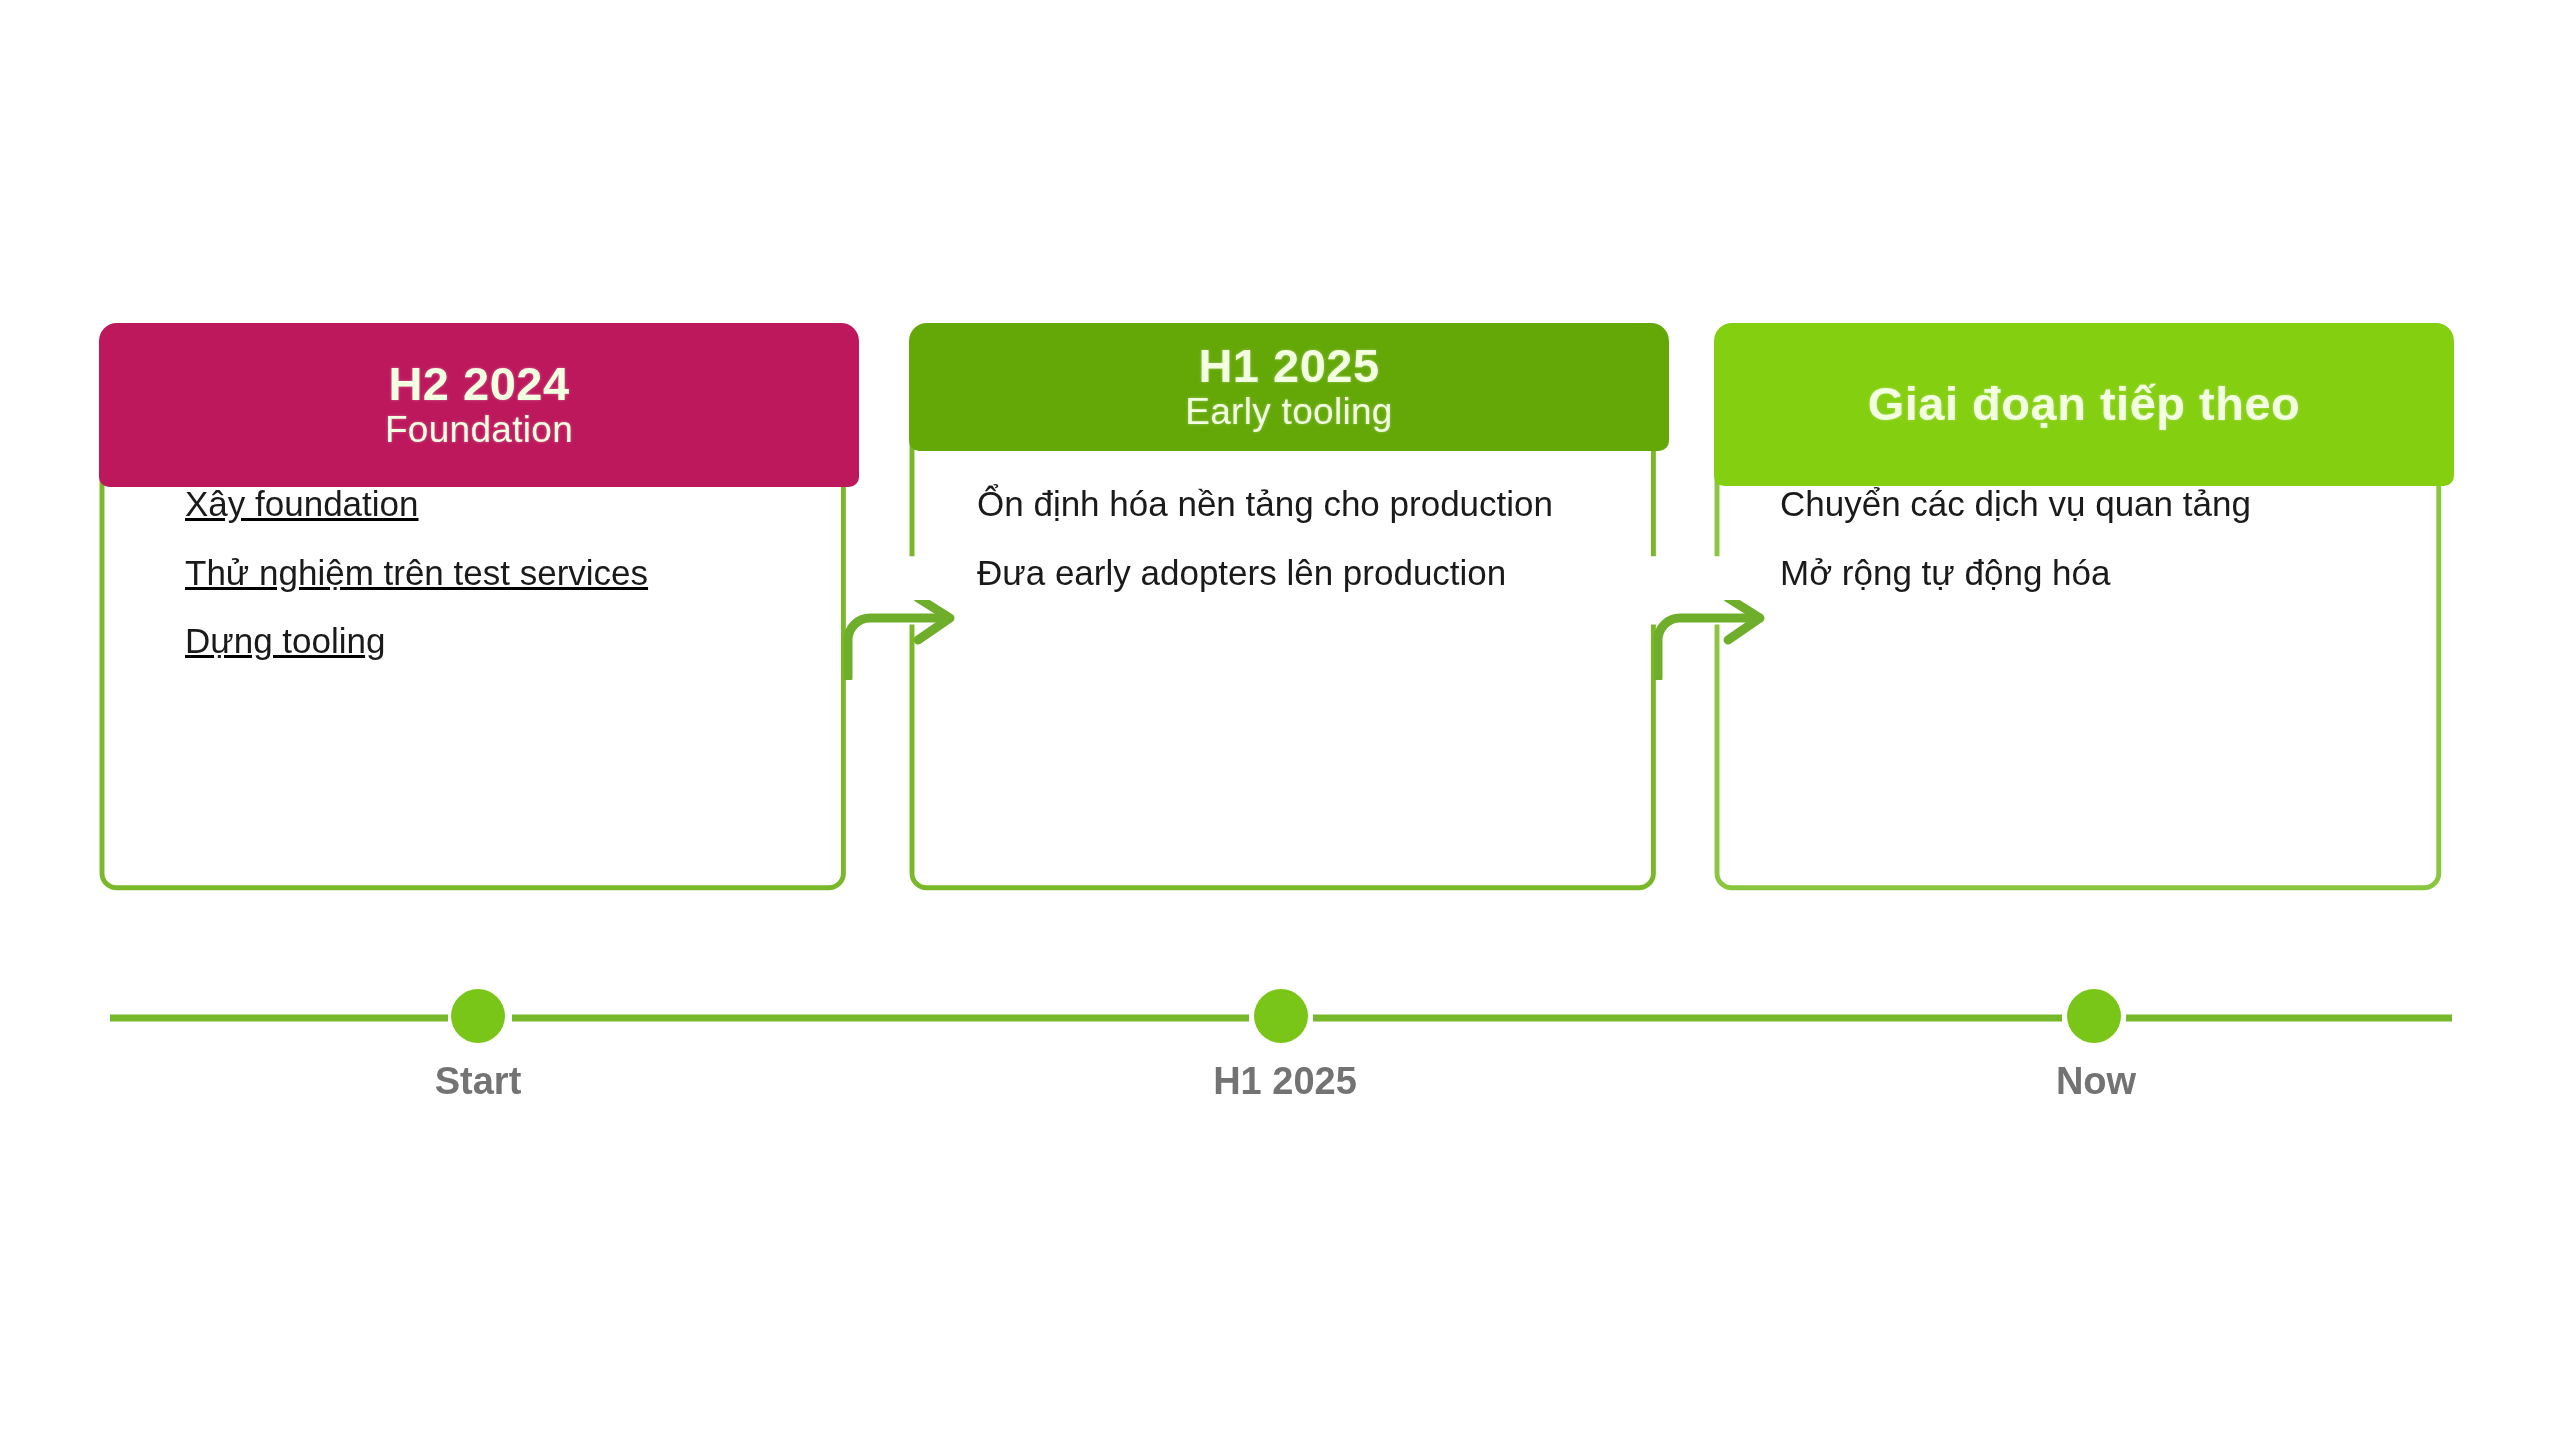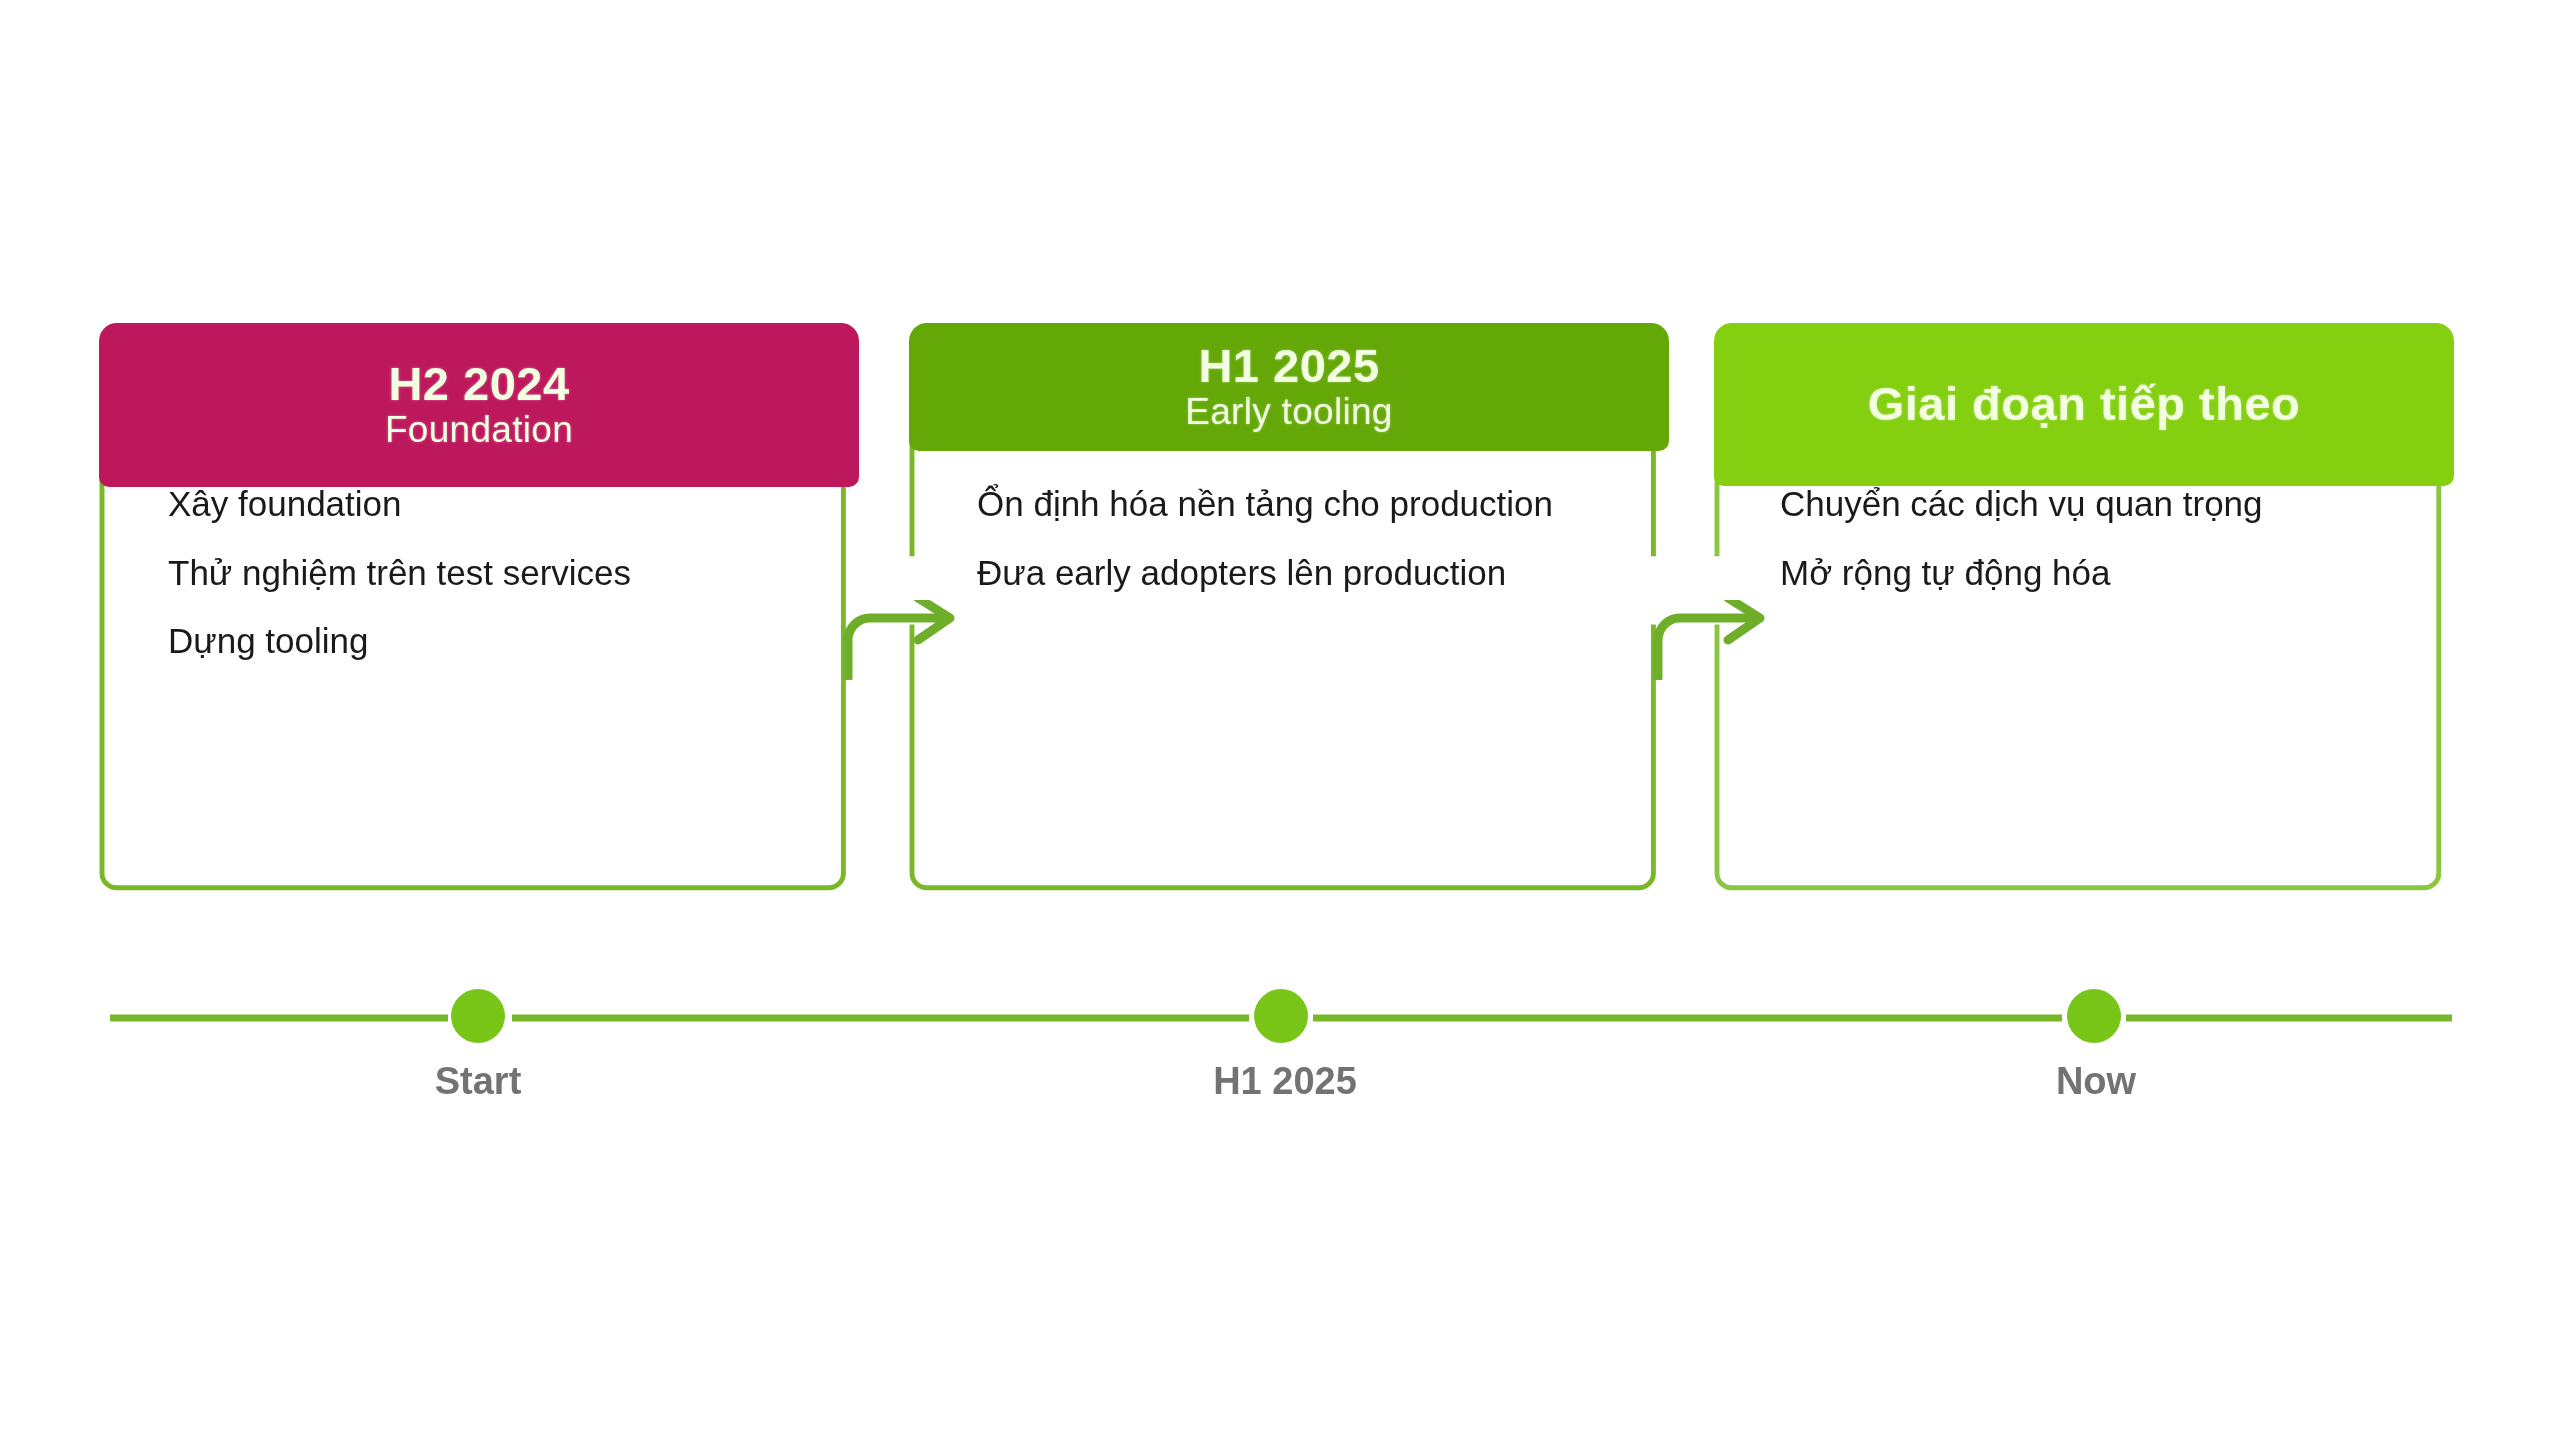--- a/index.html
+++ b/index.html
@@ -116,21 +116,21 @@
                L 15 570 A 15 15 0 0 1 0 555
                L 0 15 A 15 15 0 0 1 15 0
                L 740 0 A 15 15 0 0 1 755 15 Z" fill="none" stroke="#7ab82a" stroke-width="5" transform="translate(7,7) scale(0.982,0.975)"></path>
     </svg>
 
     <div class="card-header" style="left:4px; top:-2px; width:760px; height:164px; background:#be185d;">
       <div class="card-title">H2 2024</div>
       <div class="card-subtitle">Foundation</div>
     </div>
 
-    <div class="card-body" style="left:73px; top:158px; width:660px;">
+    <div class="card-body" style="left:90px; top:158px; width:660px;text-decoration:underline;">
       <div class="bullet-line">Xây foundation</div>
       <div class="bullet-line">Thử nghiệm trên test services</div>
       <div class="bullet-line">Dựng tooling</div>
     </div>
   </div>
 
   <svg class="connector" style="left:840px; top:600px; width:130px; height:80px;" viewBox="0 0 130 80">
     <path d="M 8 78 L 8 40 A 22 22 0 0 1 30 18 L 100 18" fill="none" stroke="#6fae2a" stroke-width="9" stroke-linecap="round"></path>
     <path d="M 78 -2 L 110 18 L 78 40" fill="none" stroke="#6fae2a" stroke-width="9" stroke-linecap="round" stroke-linejoin="round"></path>
   </svg>
@@ -169,21 +169,21 @@
                L 15 570 A 15 15 0 0 1 0 555 L 0 300
                M 0 230 L 0 15" fill="none" stroke="#8ac63f" stroke-width="5" transform="translate(7,7) scale(0.982,0.975)"></path>
     </svg>
 
     <div class="card-header" style="left:4px; top:-2px; width:740px; height:163px; background:#84cf10;">
       <div class="card-title">Giai đoạn tiếp theo</div>
 
     </div>
 
     <div class="card-body" style="left:70px; top:158px; width:640px;">
-      <div class="bullet-line">Chuyển các dịch vụ quan trọng</div>
+      <div class="bullet-line">Chuyển các dịch vụ quan tảng</div>
       <div class="bullet-line">Mở rộng tự động hóa</div>
     </div>
   </div>
 
   <svg class="timeline" viewBox="0 0 2560 1430">
 
     <line x1="110" y1="1018" x2="448" y2="1018" stroke="#76b82a" stroke-width="7"></line>
     <line x1="512" y1="1018" x2="1249" y2="1018" stroke="#76b82a" stroke-width="7"></line>
     <line x1="1313" y1="1018" x2="2062" y2="1018" stroke="#76b82a" stroke-width="7"></line>
     <line x1="2126" y1="1018" x2="2452" y2="1018" stroke="#76b82a" stroke-width="7"></line>

